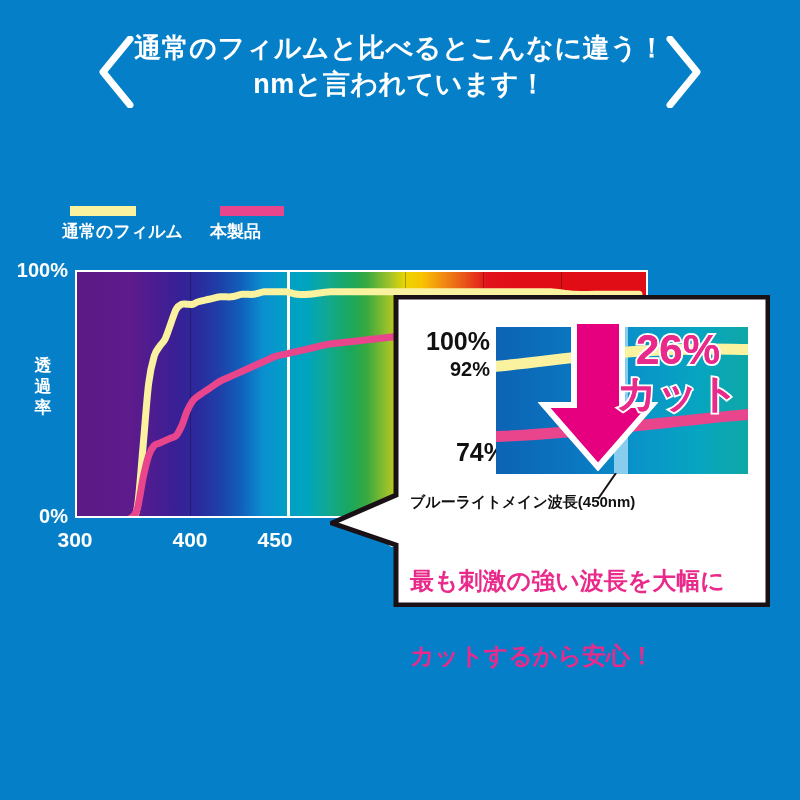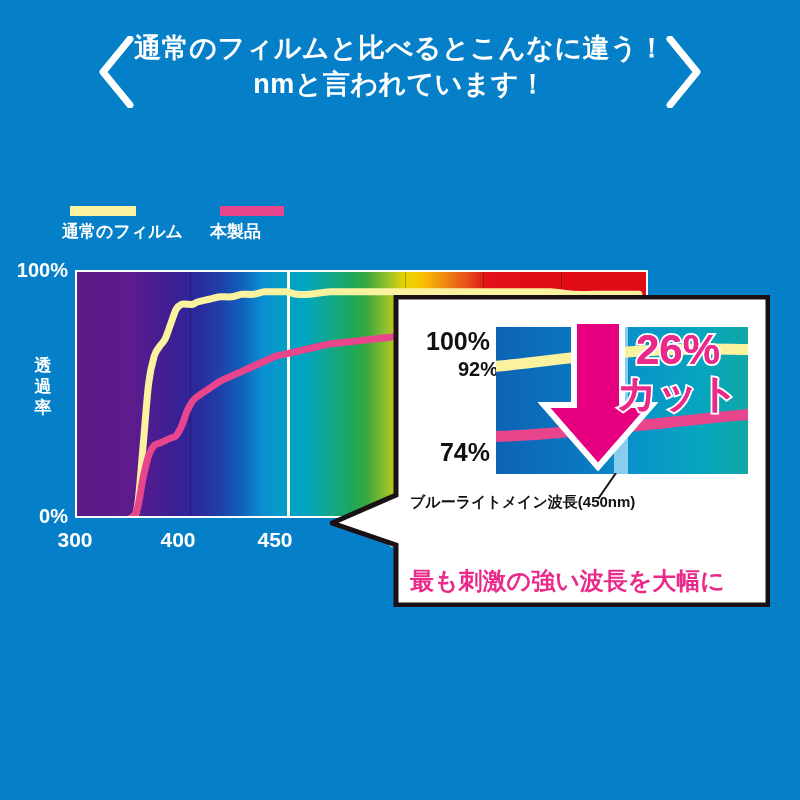--- a/index.html
+++ b/index.html
@@ -74,22 +74,22 @@
     color:#ffffff;font-weight:bold;font-size:16px;white-space:nowrap;
   }
 
   
   #callout{position:absolute;left:330px;top:145px;width:440px;height:312px;}
   #callout-shape{position:absolute;left:0;top:0;}
   #callout-inner{position:absolute;left:68px;top:10px;width:364px;height:292px;}
 
   .clab{position:absolute;color:#111111;font-weight:bold;text-align:right;}
   #clab-100{left:0px;top:22px;width:92px;font-size:25px;}
-  #clab-92{left:0px;top:53px;width:92px;font-size:20px;padding-left:8px;}
-  #clab-74{left:0px;top:133px;width:92px;font-size:25px;}
+  #clab-92{left:0px;top:53px;width:92px;font-size:20px;}
+  #clab-74{left:0px;top:133px;width:92px;font-size:25px;padding-left:16px;}
 
   #mini{
     position:absolute;left:98px;top:22px;width:252px;height:147px;overflow:hidden;
   }
   #mini svg{position:absolute;left:0;top:0;}
 
   #arrow{position:absolute;left:140px;top:14px;}
   #cut-text{
     position:absolute;left:200px;top:24px;width:160px;
     color:#ea2a8b;font-weight:bold;text-align:center;line-height:1;
@@ -174,21 +174,21 @@
       <div class="vline" style="left:328px"></div>
       <div class="vline" style="left:406px"></div>
       <div class="vline" style="left:484px"></div>
       <svg class="curves" id="curves" width="573" height="248">
           <path d="M11.02,248.00 C16.53,248.00 36.73,248.41 44.08,248.00 C51.42,247.59 52.34,248.00 55.10,245.52 C57.85,243.04 58.77,245.11 60.61,233.12 C62.44,221.13 64.28,193.85 66.12,173.60 C67.95,153.35 69.79,126.48 71.63,111.60 C73.46,96.72 75.30,90.52 77.13,84.32 C78.97,78.12 80.81,77.29 82.64,74.40 C84.48,71.51 86.32,70.68 88.15,66.96 C89.99,63.24 91.83,57.04 93.66,52.08 C95.50,47.12 97.34,40.51 99.17,37.20 C101.01,33.89 102.85,33.07 104.68,32.24 C106.52,31.41 108.36,32.24 110.19,32.24 C112.03,32.24 113.87,32.65 115.70,32.24 C117.54,31.83 118.46,30.59 121.21,29.76 C123.97,28.93 128.56,28.11 132.23,27.28 C135.90,26.45 139.58,25.21 143.25,24.80 C146.92,24.39 150.60,25.21 154.27,24.80 C157.94,24.39 161.62,22.73 165.29,22.32 C168.96,21.91 172.63,22.73 176.31,22.32 C179.98,21.91 183.65,20.25 187.33,19.84 C191.00,19.43 194.67,19.84 198.35,19.84 C202.02,19.84 205.69,19.43 209.37,19.84 C213.04,20.25 216.71,21.91 220.38,22.32 C224.06,22.73 225.89,22.73 231.40,22.32 C236.91,21.91 246.10,20.25 253.44,19.84 C260.79,19.43 268.13,19.84 275.48,19.84 C282.83,19.84 290.17,19.84 297.52,19.84 C304.87,19.84 312.21,19.84 319.56,19.84 C326.90,19.84 334.25,19.84 341.60,19.84 C348.94,19.84 356.29,19.84 363.63,19.84 C370.98,19.84 378.33,19.84 385.67,19.84 C393.02,19.84 400.37,19.84 407.71,19.84 C415.06,19.84 422.40,19.84 429.75,19.84 C437.10,19.84 444.44,19.84 451.79,19.84 C459.13,19.84 466.48,19.43 473.83,19.84 C481.17,20.25 488.52,21.91 495.87,22.32 C503.21,22.73 510.56,22.32 517.90,22.32 C525.25,22.32 532.60,22.32 539.94,22.32 C547.29,22.32 558.31,22.32 561.98,22.32" fill="none" stroke="#faf29f" stroke-width="7" stroke-linecap="round" stroke-linejoin="round"></path>
           <path d="M11.02,248.00 C16.53,248.00 36.73,248.41 44.08,248.00 C51.42,247.59 52.34,247.59 55.10,245.52 C57.85,243.45 58.77,242.21 60.61,235.60 C62.44,228.99 64.28,214.52 66.12,205.84 C67.95,197.16 69.79,188.89 71.63,183.52 C73.46,178.15 75.30,175.67 77.13,173.60 C78.97,171.53 80.81,171.95 82.64,171.12 C84.48,170.29 86.32,169.47 88.15,168.64 C89.99,167.81 91.83,166.99 93.66,166.16 C95.50,165.33 97.34,165.75 99.17,163.68 C101.01,161.61 102.85,157.89 104.68,153.76 C106.52,149.63 108.36,143.01 110.19,138.88 C112.03,134.75 113.87,131.44 115.70,128.96 C117.54,126.48 118.46,126.07 121.21,124.00 C123.97,121.93 128.56,119.04 132.23,116.56 C135.90,114.08 139.58,111.19 143.25,109.12 C146.92,107.05 150.60,105.81 154.27,104.16 C157.94,102.51 161.62,100.85 165.29,99.20 C168.96,97.55 172.63,95.89 176.31,94.24 C179.98,92.59 183.65,90.93 187.33,89.28 C191.00,87.63 194.67,85.56 198.35,84.32 C202.02,83.08 205.69,82.67 209.37,81.84 C213.04,81.01 216.71,80.19 220.38,79.36 C224.06,78.53 225.89,78.12 231.40,76.88 C236.91,75.64 246.10,73.16 253.44,71.92 C260.79,70.68 268.13,70.27 275.48,69.44 C282.83,68.61 290.17,67.79 297.52,66.96 C304.87,66.13 312.21,65.31 319.56,64.48 C326.90,63.65 334.25,62.83 341.60,62.00 C348.94,61.17 356.29,60.35 363.63,59.52 C370.98,58.69 378.33,57.87 385.67,57.04 C393.02,56.21 400.37,55.39 407.71,54.56 C415.06,53.73 422.40,53.32 429.75,52.08 C437.10,50.84 444.44,47.53 451.79,47.12 C459.13,46.71 466.48,49.19 473.83,49.60 C481.17,50.01 488.52,49.60 495.87,49.60 C503.21,49.60 510.56,49.60 517.90,49.60 C525.25,49.60 532.60,49.60 539.94,49.60 C547.29,49.60 558.31,49.60 561.98,49.60" fill="none" stroke="#e8458c" stroke-width="7" stroke-linecap="round" stroke-linejoin="round"></path>
         </svg>
     </div>
 
     <div class="xtick" style="left:40px">300</div>
-    <div class="xtick" style="left:143px">400</div>
+    <div class="xtick" style="left:155px">400</div>
     <div class="xtick" style="left:240px">450</div>
     <div class="xtick" style="left:370px">500</div>
     <div class="xtick" style="left:448px">600</div>
     <div class="xtick" style="left:527px">700</div>
     <div class="xtick" style="left:610px">800</div>
     <div id="xunit">波長(nm)</div>
 
     <div id="credit">試験:岡山県工業技術センター</div>
 
     <div id="callout">
@@ -232,19 +232,20 @@
           <span class="l2">カット</span>
         </div>
 
         <svg id="leader" width="40" height="28" viewBox="0 0 40 28">
           <path d="M22 0 L4 26" fill="none" stroke="#1a1116" stroke-width="2"></path>
         </svg>
 
         <div id="cap-main">ブルーライトメイン波長(450nm)</div>
         <div id="cap-sub">
           <span>最も刺激の強い波長を大幅に</span>
+          <span>カットするから安心！</span>
         </div>
       </div>
     </div>
   </div>
 
 
 </div>
 
 </body></html>

